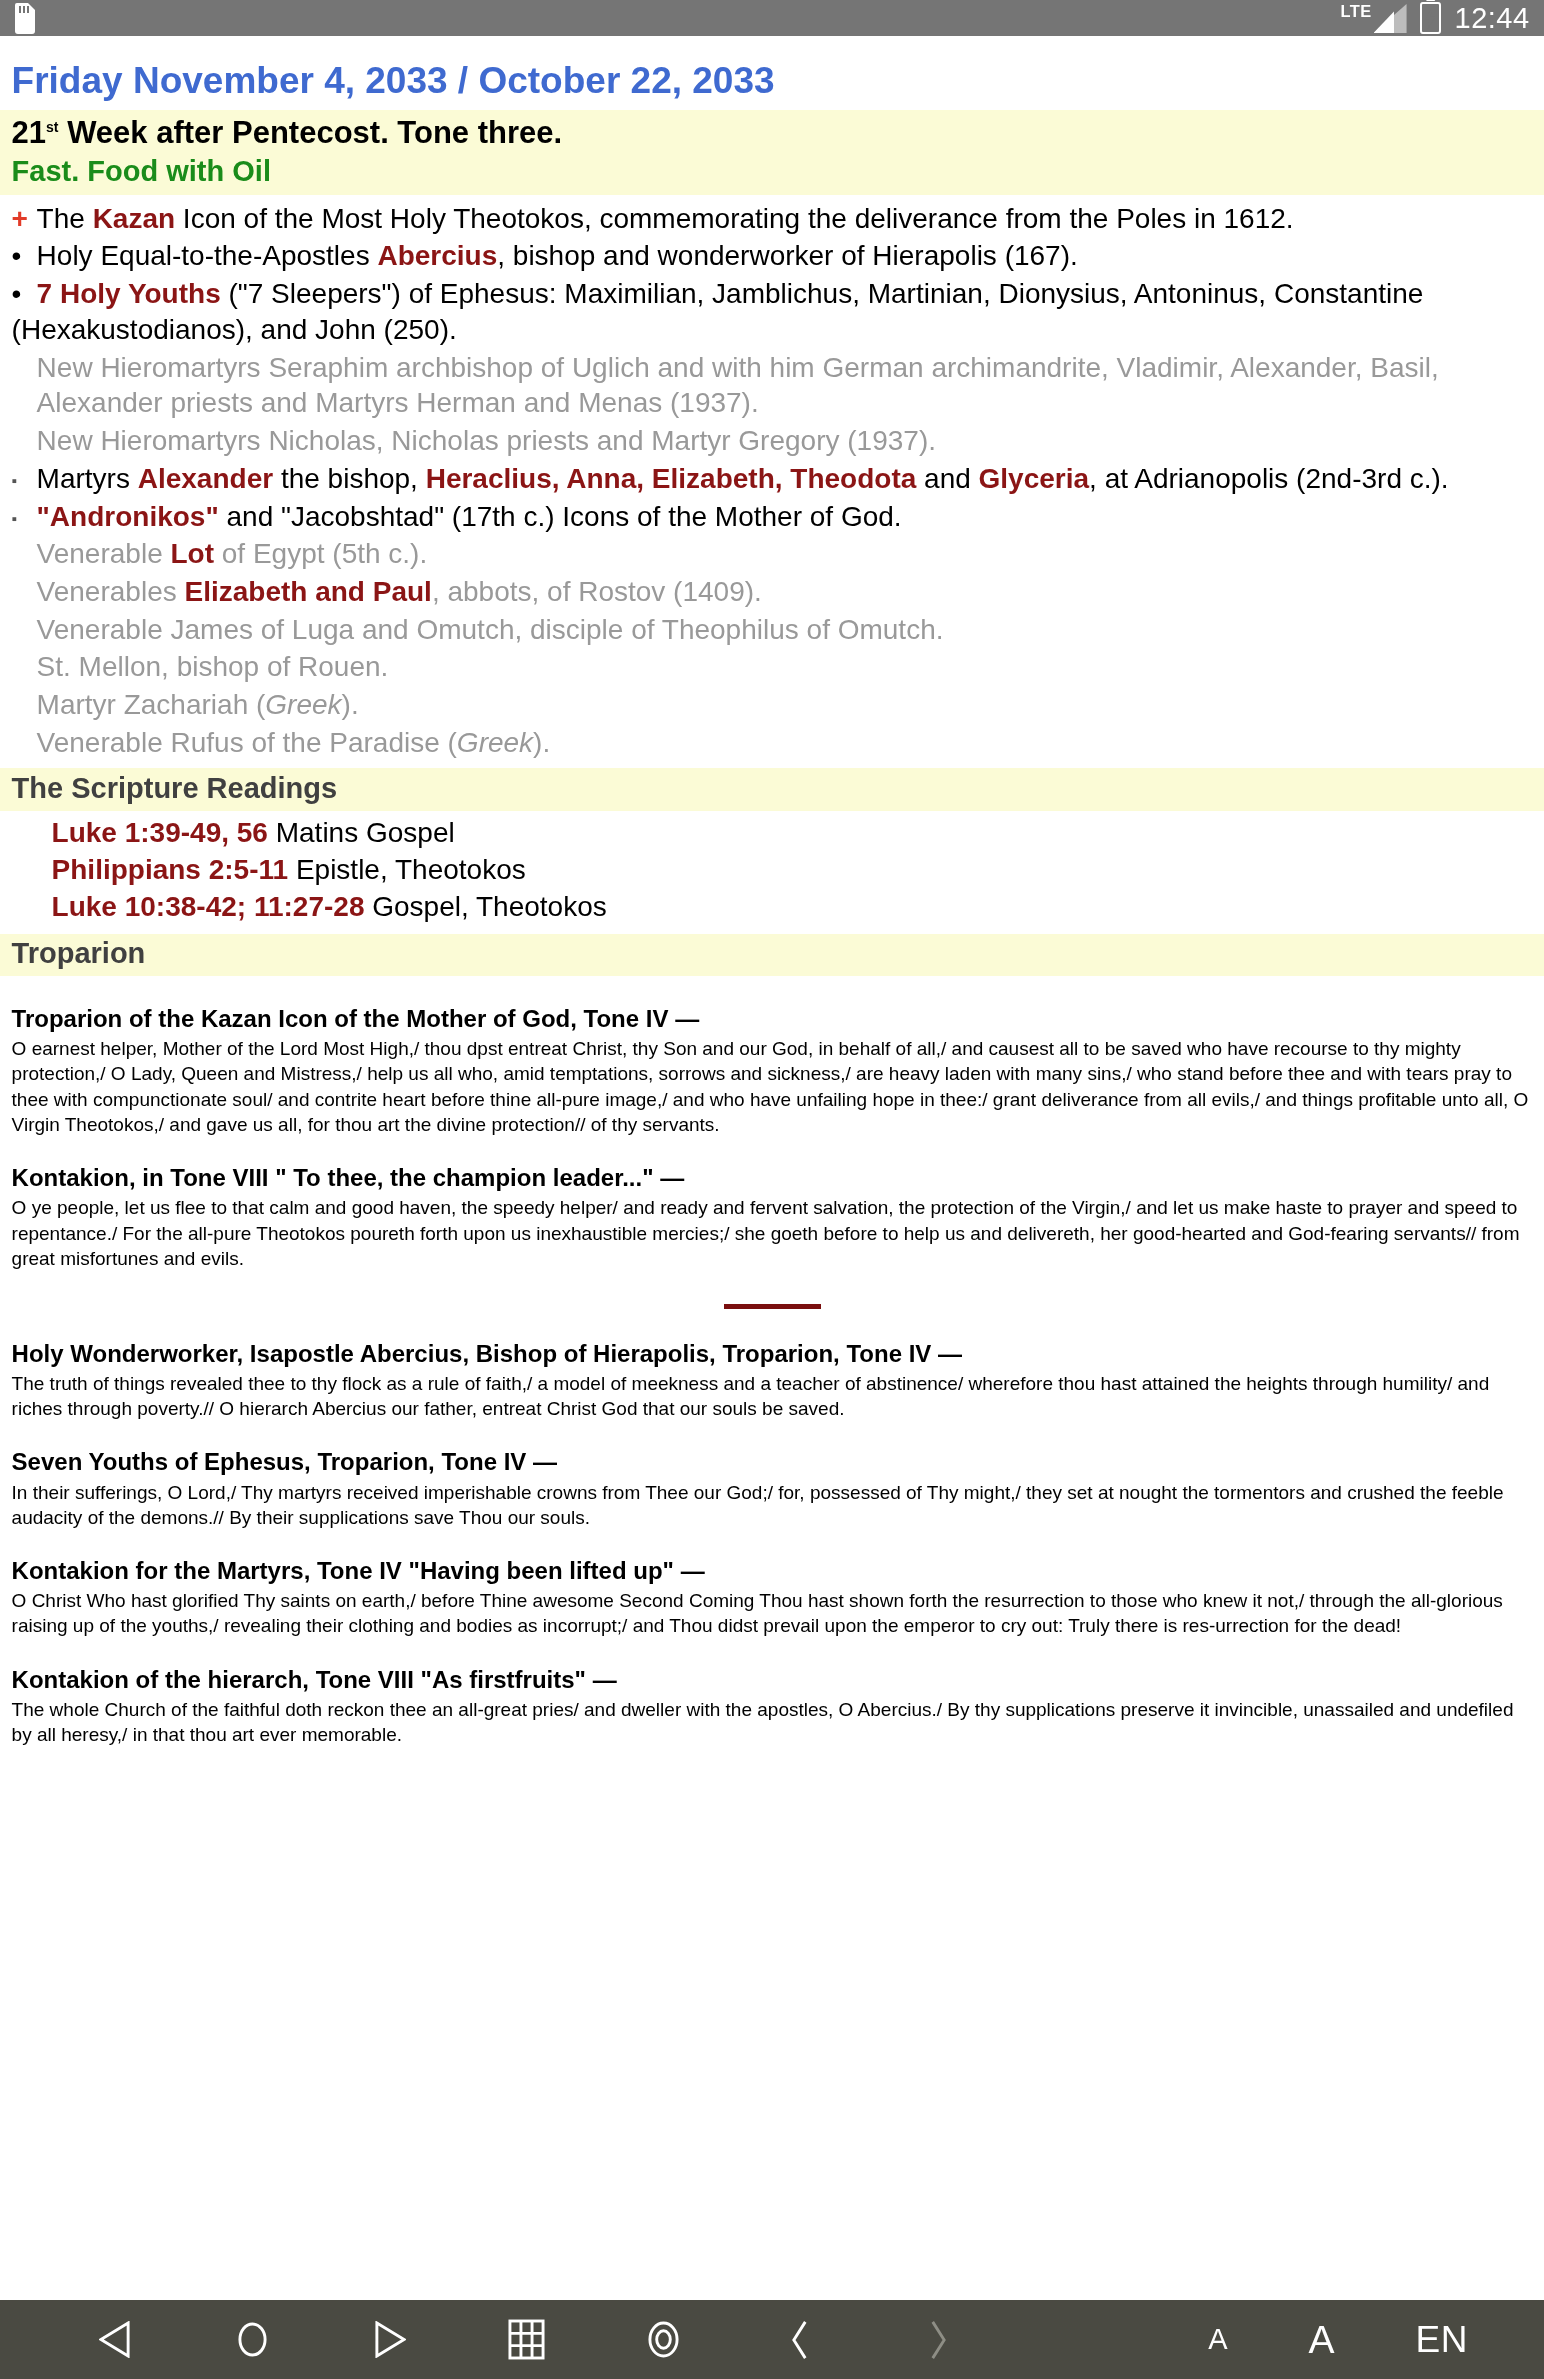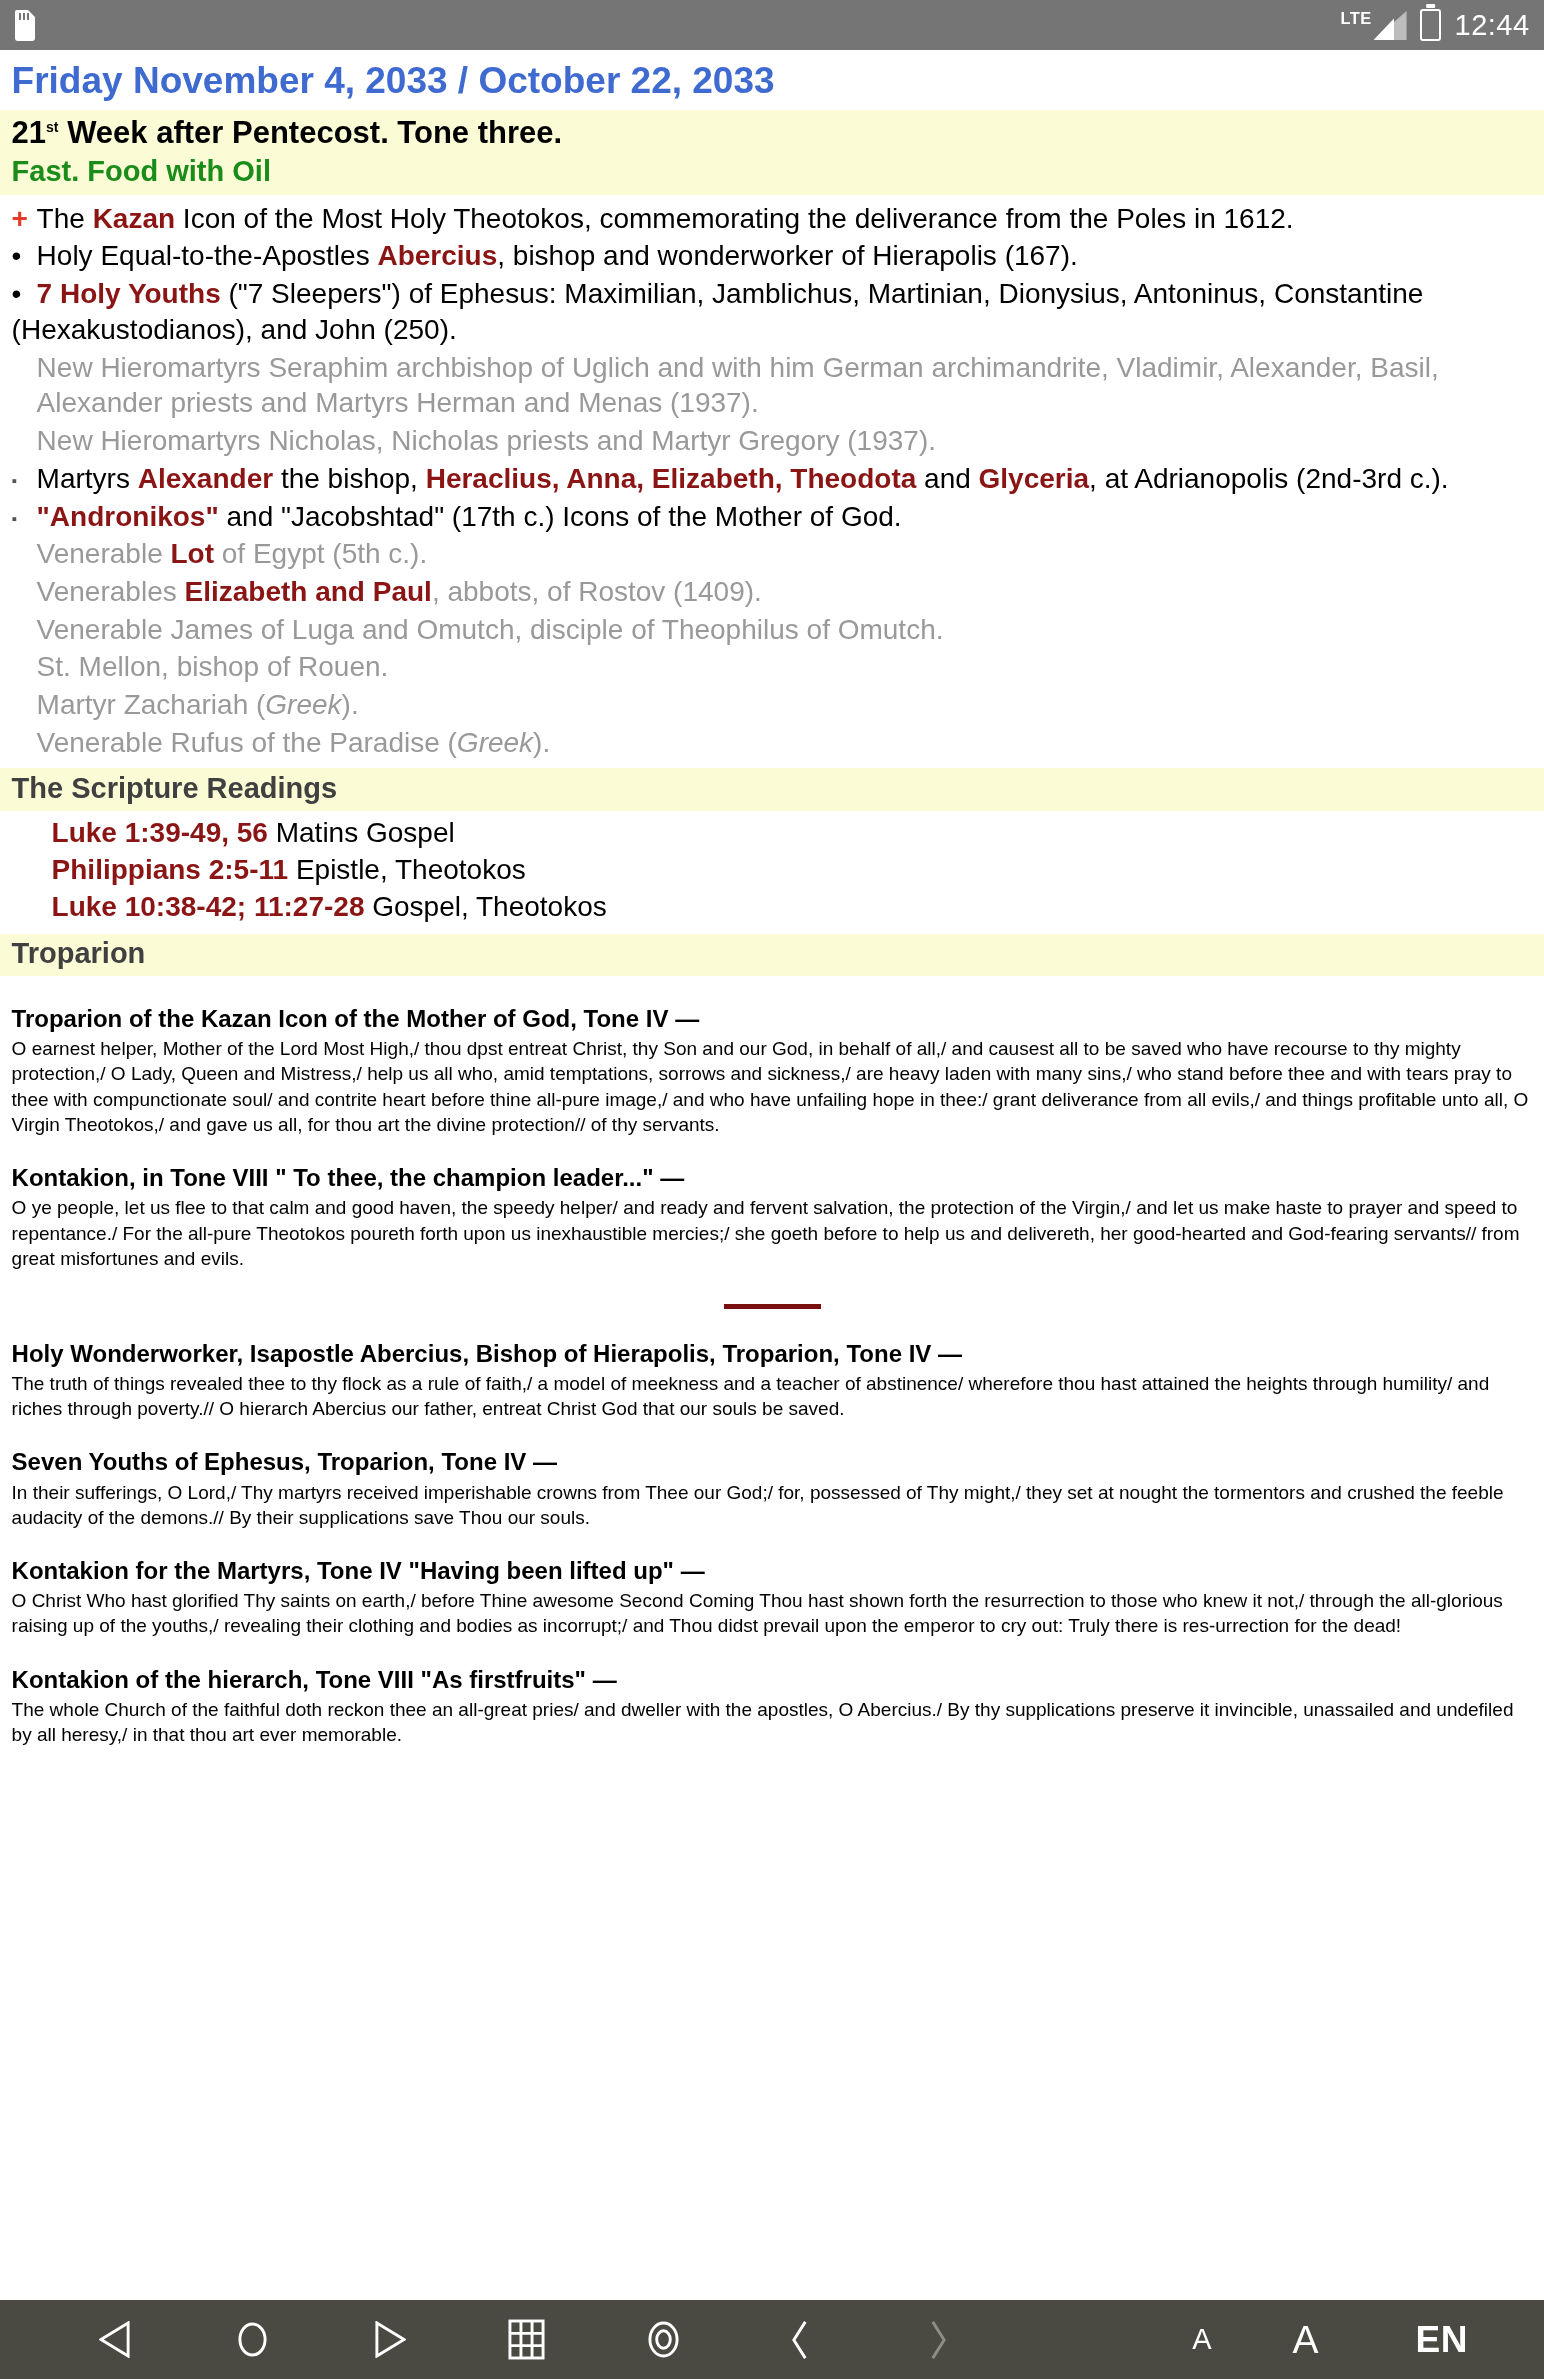--- a/index.html
+++ b/index.html
@@ -7,21 +7,21 @@
     width: 1545px;
     height: 2379px;
     background: #ffffff;
     font-family: "Liberation Sans", sans-serif;
     overflow: hidden;
   }
   body { position: relative; }
 
   
   #status-bar {
-    height: 50px;
+    height: 36px;
     background: #757575;
     display: flex;
     align-items: center;
     padding: 0 15.4px;
     color: #ffffff;
   }
   #status-bar .left { display:flex; align-items:center; gap:9.7px; flex:1; }
   #status-bar .right { display:flex; align-items:center; gap:13.5px; }
   .sdcard-icon {
     width: 19.3px; height: 31px; background:#fff;
@@ -146,21 +146,21 @@
     display:flex; align-items:center;
   }
   #nav-bar .navleft{ display:flex; align-items:center; flex:1; padding-left:93px; gap:93px; }
   #nav-bar .navright{ display:flex; align-items:center; gap:81px; padding-right:77px;}
   .nav-ico{ width:44px; height:44px; display:flex; align-items:center; justify-content:center; color:#fff;}
   .nav-ico.dim{ color:#8e8e85; }
   .nav-ico svg{ display:block; }
   .nav-txt{ color:#fff; font-family:"Liberation Sans", sans-serif; line-height:1;}
   .nav-txt.small{ font-size:29px; }
   .nav-txt.big{ font-size:39px; }
-  .nav-txt.lang{ font-size:37px; font-weight:bold; letter-spacing:0.5px;margin-left:16px;}
+  .nav-txt.lang{ font-size:37px; font-weight:normal; letter-spacing:0.5px;}
 </style>
 </head>
 <body>
 
 <div id="status-bar">
   <div class="left">
     <span class="sdcard-icon"></span>
   </div>
   <div class="right">
     <span class="lte-wrap">

